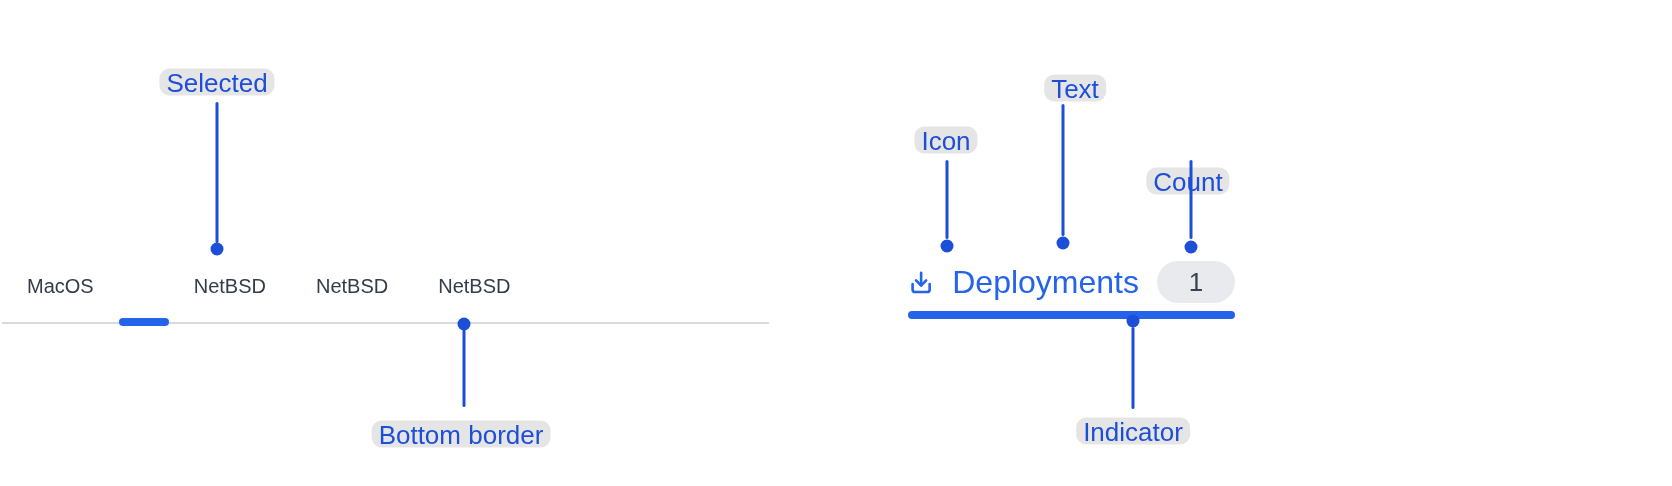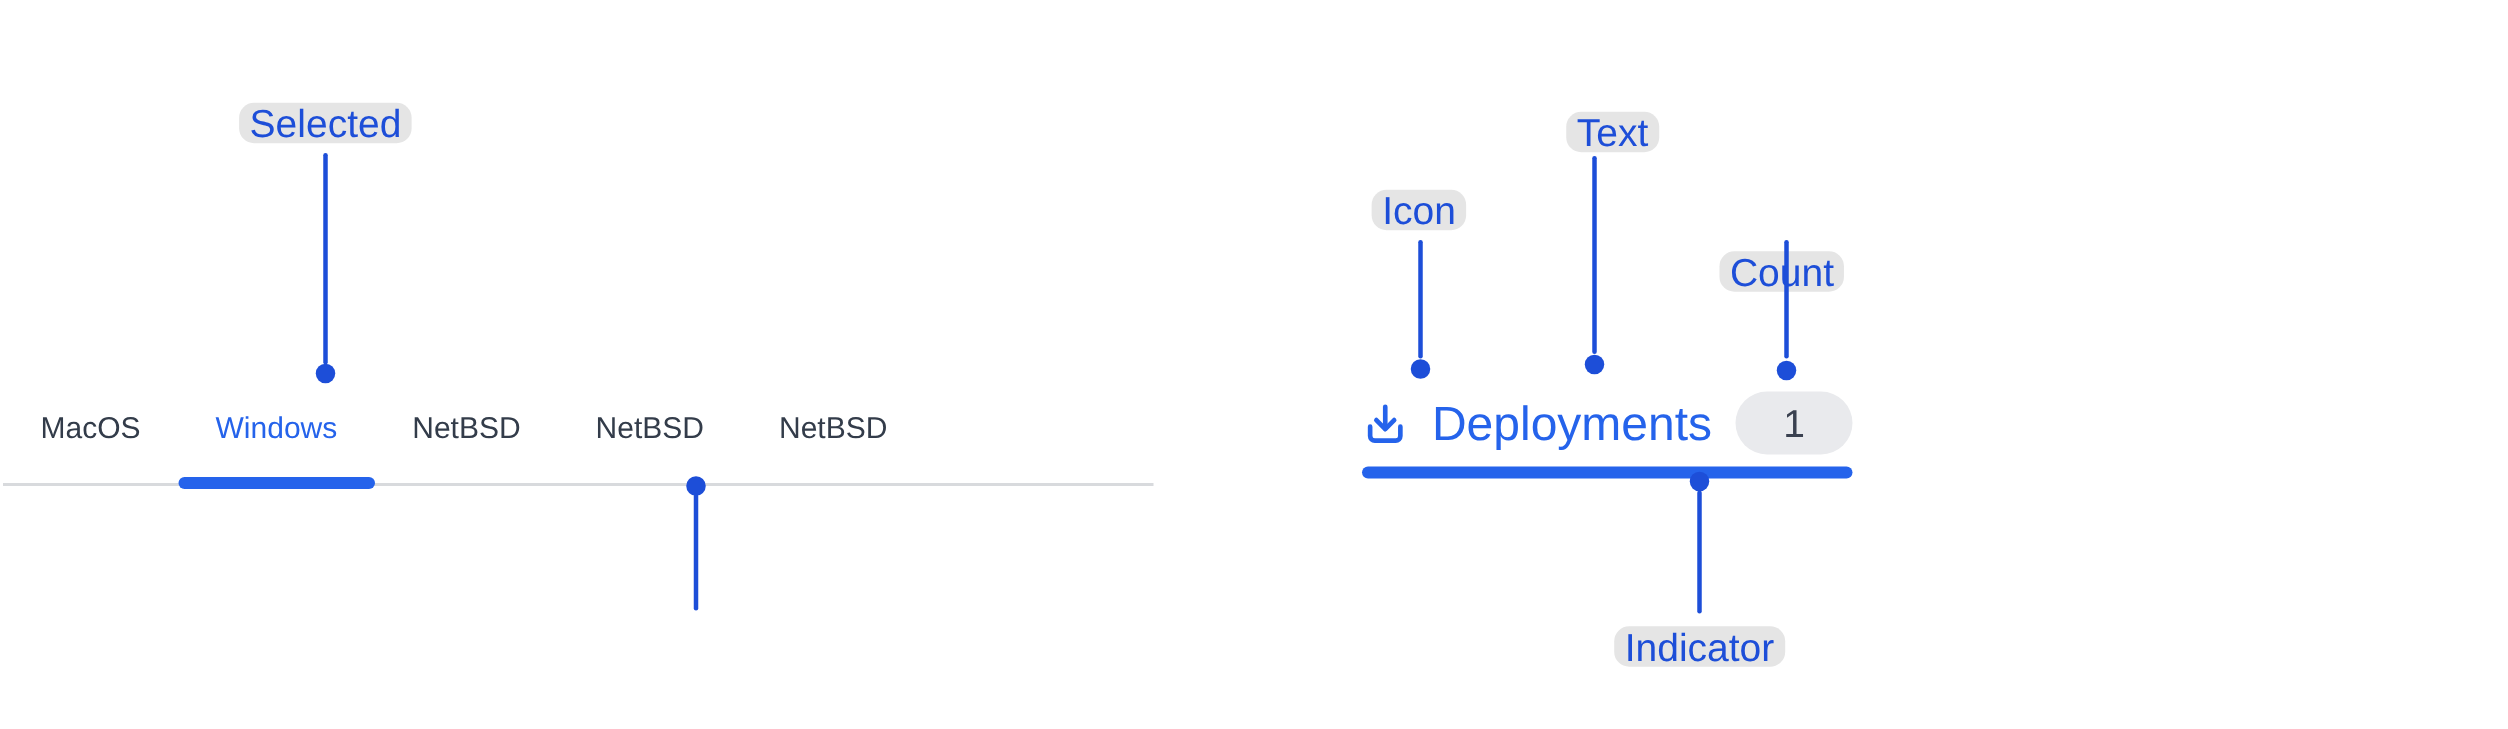--- a/index.html
+++ b/index.html
@@ -87,22 +87,22 @@
     position: absolute;
     left: 908px;
     top: 257px;
     width: 327px;
     cursor: pointer;
   }
   .deploy-row {
     height: 50px;
     display: flex;
     align-items: center;
-    justify-content: space-between;
-    gap: 7px;
+    justify-content: flex-end;
+    gap: 18px;
   }
   .deploy-label {
     color: #2563eb;
     font-size: 32px;
     font-weight: 500;
     line-height: 1;
     white-space: nowrap;
   }
   .count-badge {
     display: inline-flex;
@@ -133,36 +133,36 @@
 
   <div class="pill" style="left:217px; top:82px;">Selected</div>
   <div class="vline" style="left:217px; top:102px; height:141px;"></div>
   <div class="dot" style="left:217px; top:249px;"></div>
 
   <nav class="tabbar">
     <button class="tab">
       <span>MacOS</span>
     </button>
     <button class="tab active">
-      <span>Windows</span>
       <span class="tab-indicator"></span>
     </button>
     <button class="tab">
       <span>NetBSD</span>
     </button>
     <button class="tab">
       <span>NetBSD</span>
     </button>
     <button class="tab">
       <span>NetBSD</span>
     </button>
   </nav>
 
   <div class="dot" style="left:464px; top:324px;"></div>
   <div class="vline" style="left:464px; top:329px; height:78px;"></div>
+  <div class="pill" style="left:461px; top:434px;">Bottom border</div>
 
   <div class="pill" style="left:1063px; top:88px;margin-left:12px;">Text</div>
   <div class="vline" style="left:1063px; top:104px; height:132px;"></div>
   <div class="dot" style="left:1063px; top:243px;"></div>
 
   <div class="pill" style="left:946px; top:140px;">Icon</div>
   <div class="vline" style="left:947px; top:160px; height:79px;"></div>
   <div class="dot" style="left:947px; top:246px;"></div>
 
   <div class="pill" style="left:1188px; top:140px;margin-top:41px;">Count</div>

